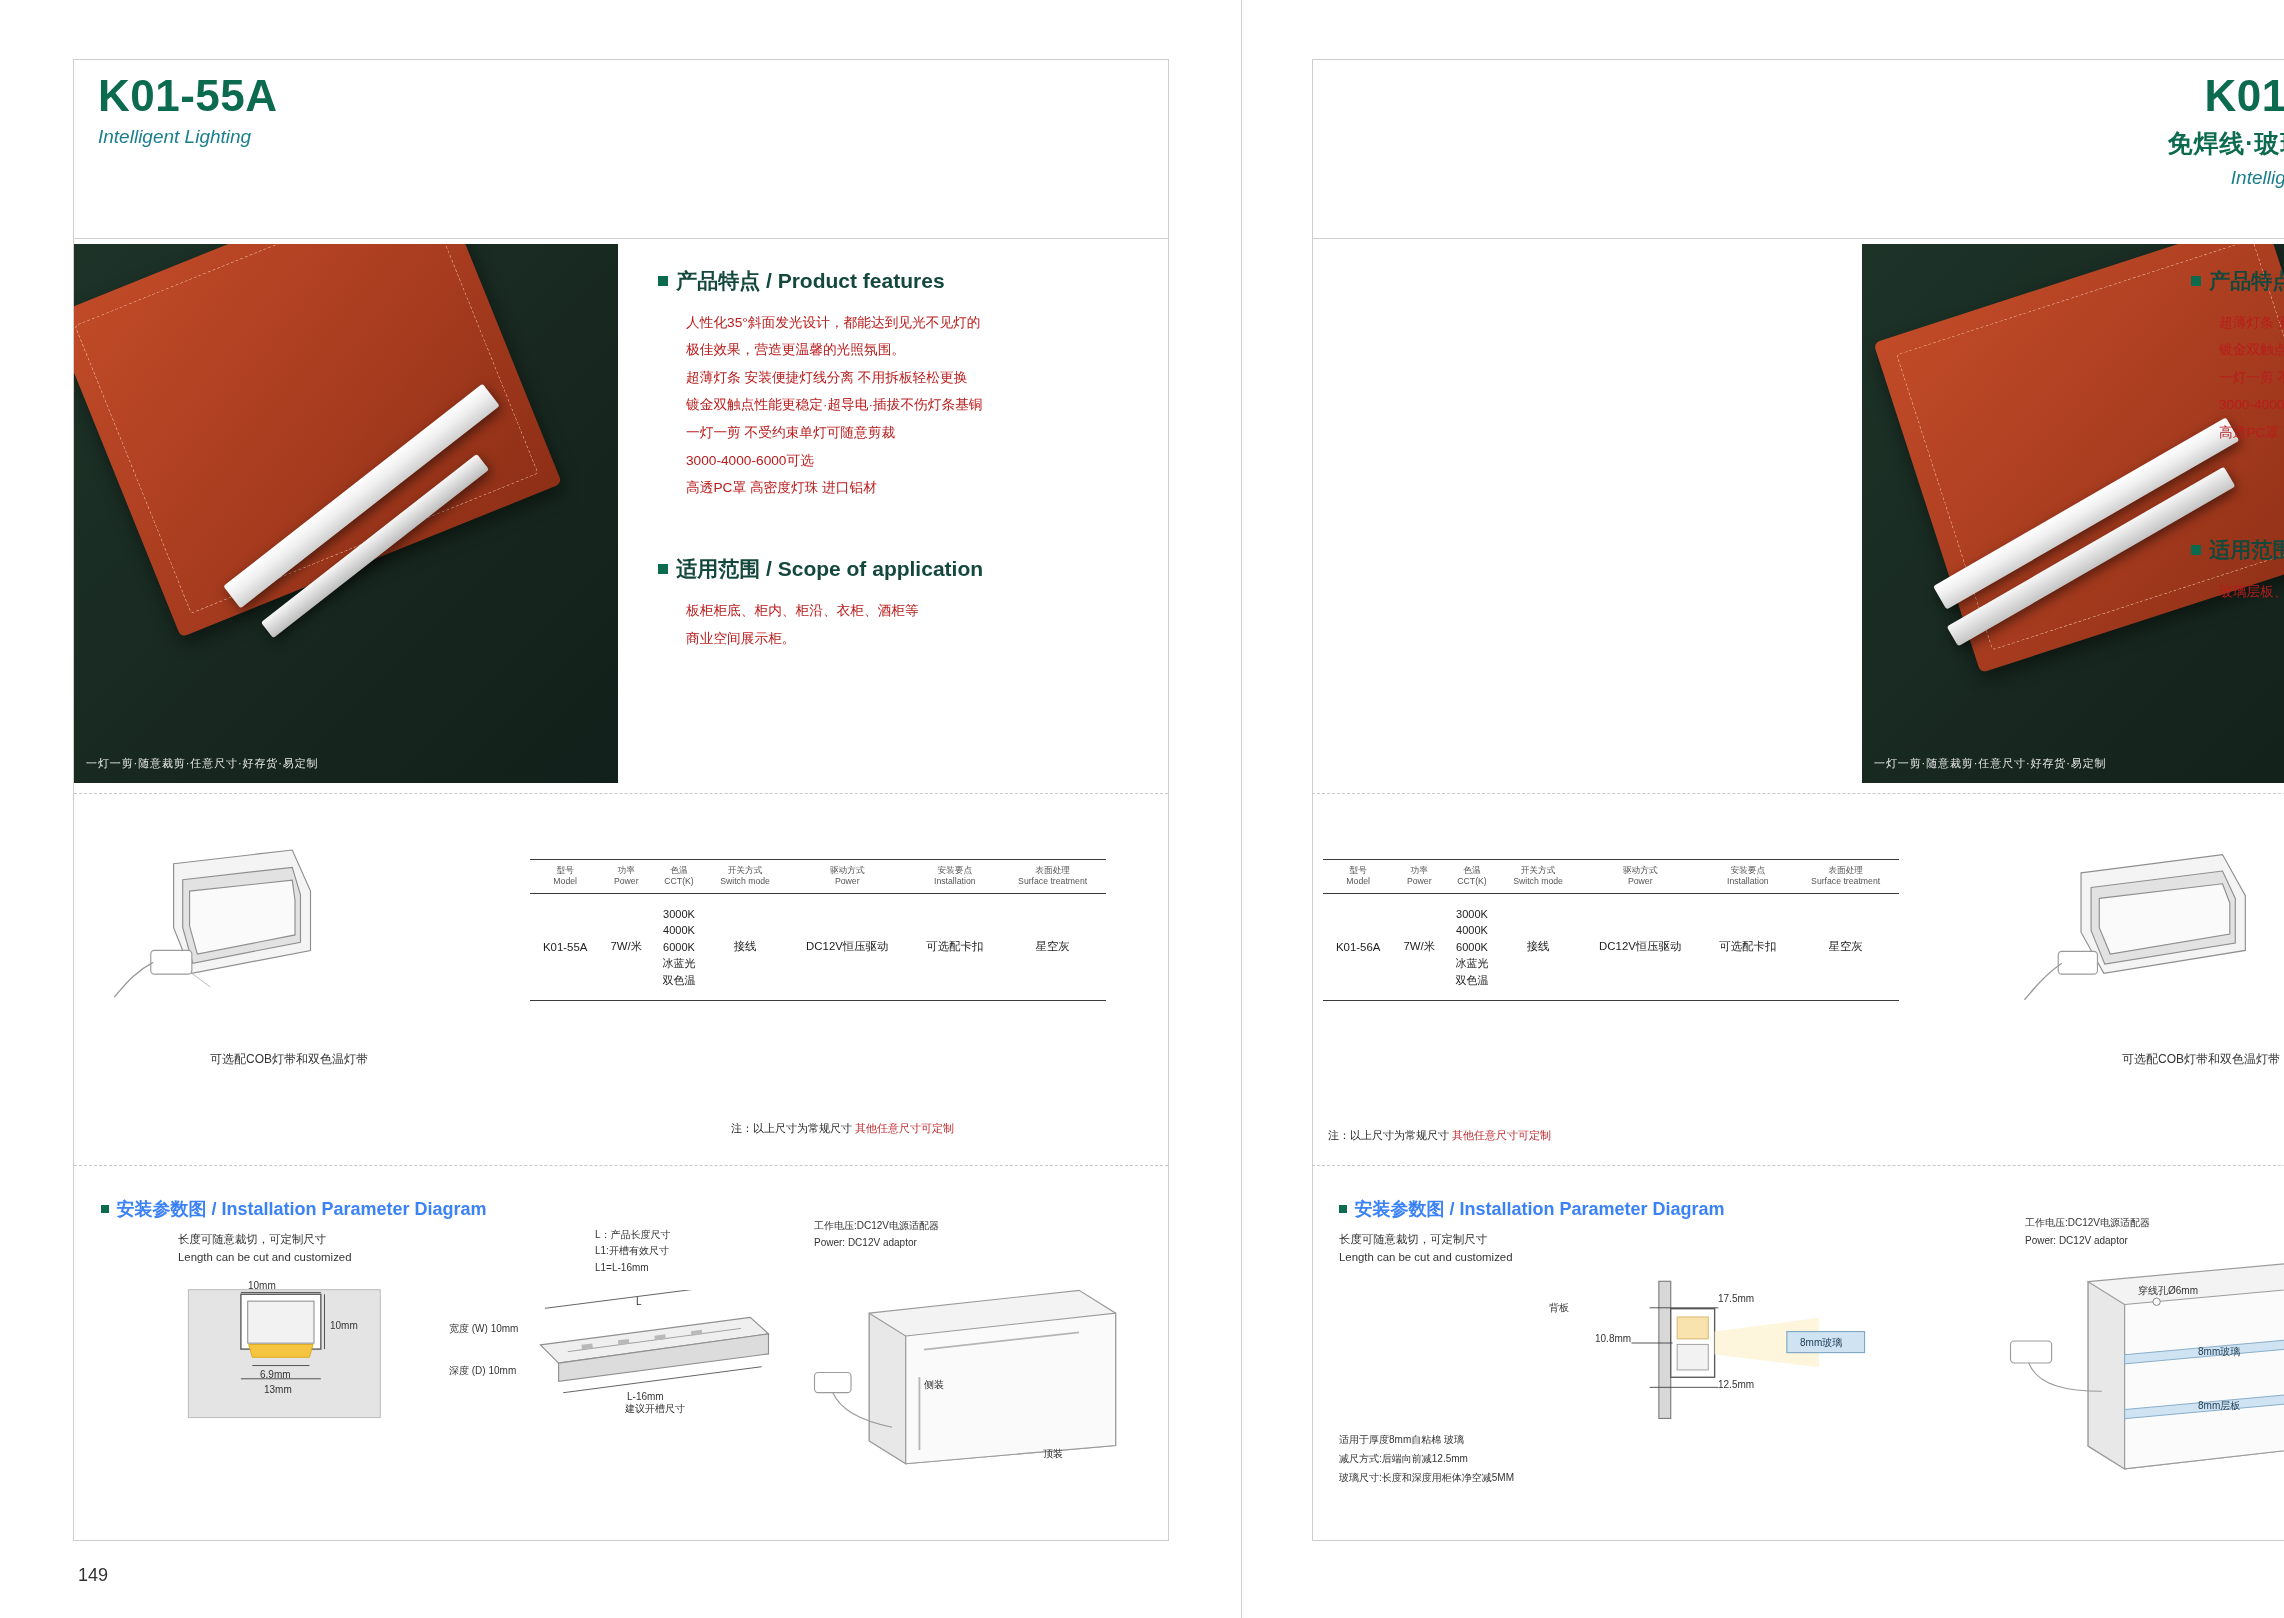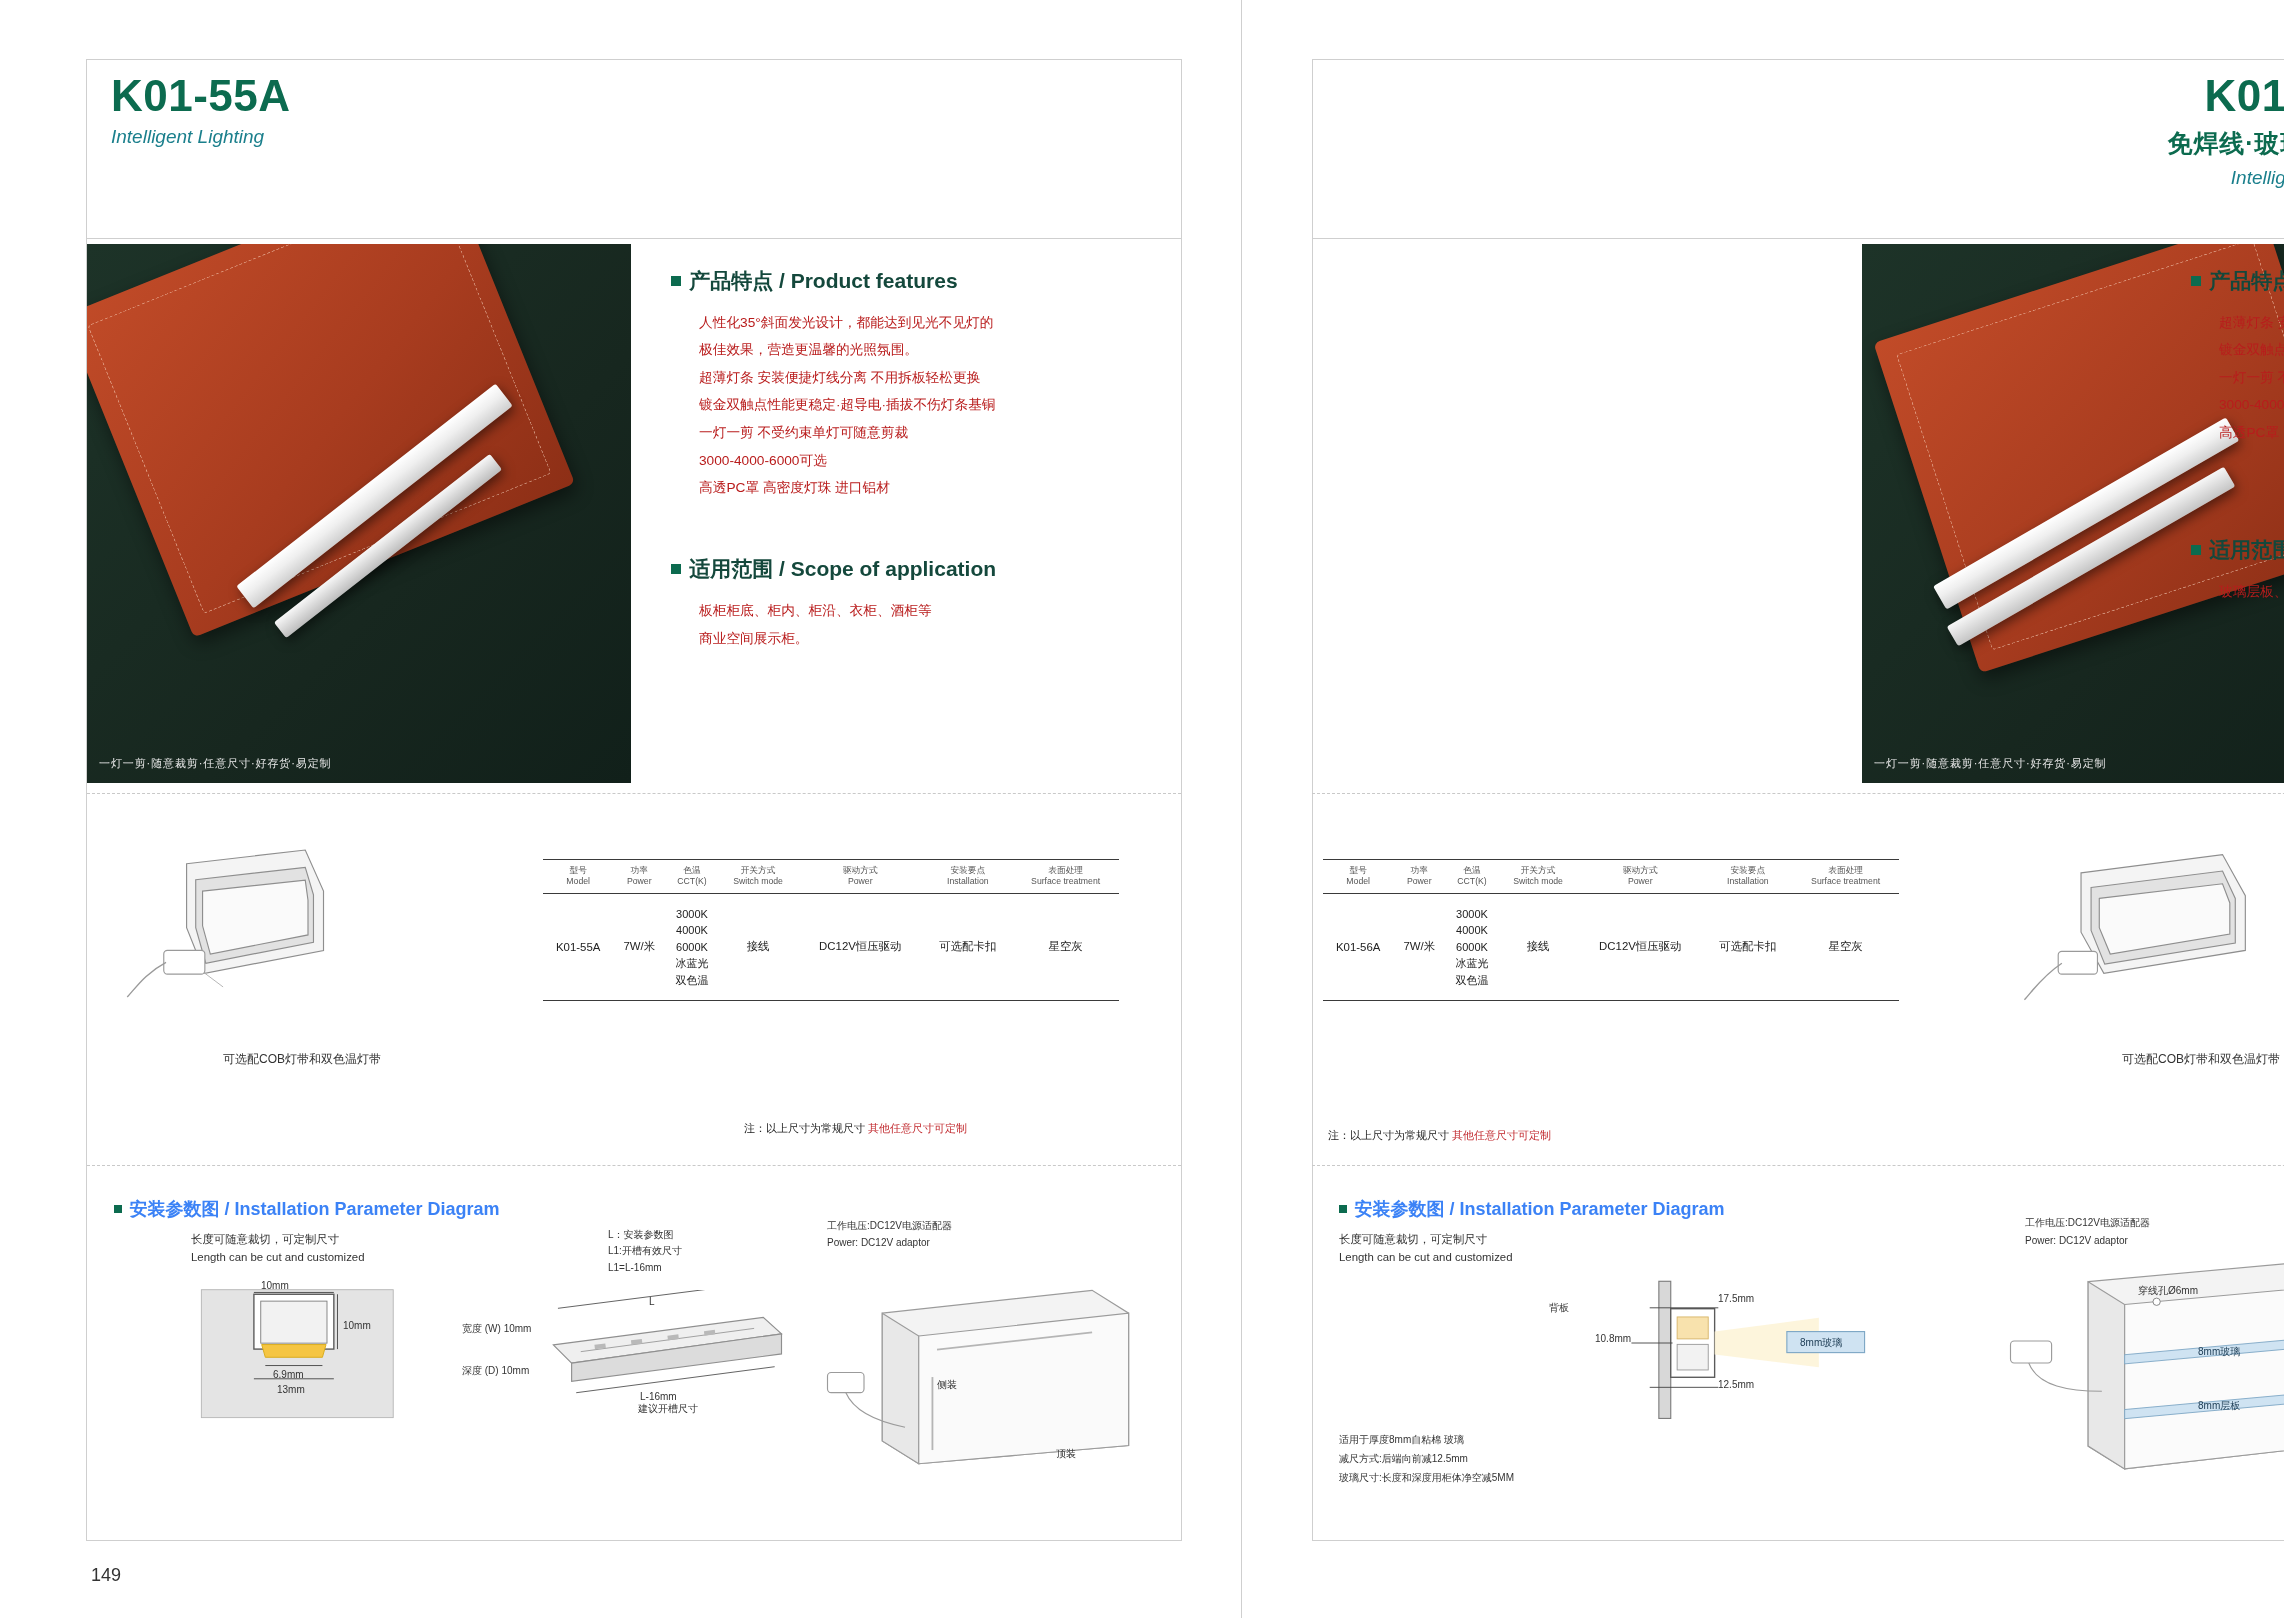--- a/index.html
+++ b/index.html
@@ -1,21 +1,21 @@
 <!DOCTYPE html>
 <html style="font-size:7.3px"><head>
 <meta charset="utf-8">
 <style>
   html,body{margin:0;padding:0;background:#ffffff;}
   body{font-family:"Liberation Sans","DejaVu Sans",sans-serif;color:#222;}
   .sheet{position:relative;width:2482px;height:1618px;background:#fff;overflow:hidden;}
   .spine{position:absolute;left:1241px;top:0;width:1.4px;height:1618px;background:#cfcfcf;}
 
   .page{position:absolute;top:0;height:1618px;width:1241px;}
-  .page.left{left:0;margin-left:13px;}
+  .page.left{left:0;}
   .page.right{left:1241px;}
 
   .frame{position:absolute;left:73px;top:59px;width:1096px;height:1482px;border:1.4px solid #cfcfcf;box-sizing:border-box;}
   .page.right .frame{left:71px;}
 
   
   .header{position:absolute;top:73px;height:164px;}
   .page.left .header{left:98px;width:914px;text-align:left;}
   .page.right .header{right:98px;width:914px;text-align:right;}
   .hdr-code{font-size:44px;font-weight:bold;color:#0c6b4f;letter-spacing:0.5px;line-height:1.05;}
@@ -232,21 +232,21 @@
           <line x1="318" y1="40" x2="318" y2="160" stroke="#444" stroke-width="2"></line>
           <line x1="160" y1="196" x2="285" y2="196" stroke="#444" stroke-width="2"></line>
           <line x1="135" y1="225" x2="310" y2="225" stroke="#444" stroke-width="2"></line>
         </svg>
         <div class="abs tiny" style="left:69px;top:1.8px;">10mm</div>
         <div class="abs tiny" style="left:151px;top:42px;">10mm</div>
         <div class="abs tiny" style="left:81px;top:91px;">6.9mm</div>
         <div class="abs tiny" style="left:85px;top:106px;">13mm</div>
       </div>
 
-      <div class="abs tiny" style="left:521px;top:42px;">L：安装参数图</div>
+      <div class="abs tiny" style="left:521px;top:42px;">L：产品长度尺寸</div>
       <div class="abs tiny" style="left:521px;top:58px;">L1:开槽有效尺寸</div>
       <div class="abs tiny" style="left:521px;top:75px;">L1=L-16mm</div>
 
       <div class="abs" style="left:439px;top:105px;">
         <svg width="292" height="137" viewBox="0 0 640 300">
           <path d="M60 120 L520 60 L560 96 L100 160 Z" fill="#efefef" stroke="#8f8f8f" stroke-width="2.5"></path>
           <path d="M100 160 L560 96 L560 140 L100 200 Z" fill="#dcdcdc" stroke="#8f8f8f" stroke-width="2.5"></path>
           <path d="M120 135 L500 84" stroke="#9a9a9a" stroke-width="2"></path>
           <g fill="#b9b9b9">
             <rect x="150" y="120" width="24" height="10" transform="rotate(-7 150 120)"></rect>

